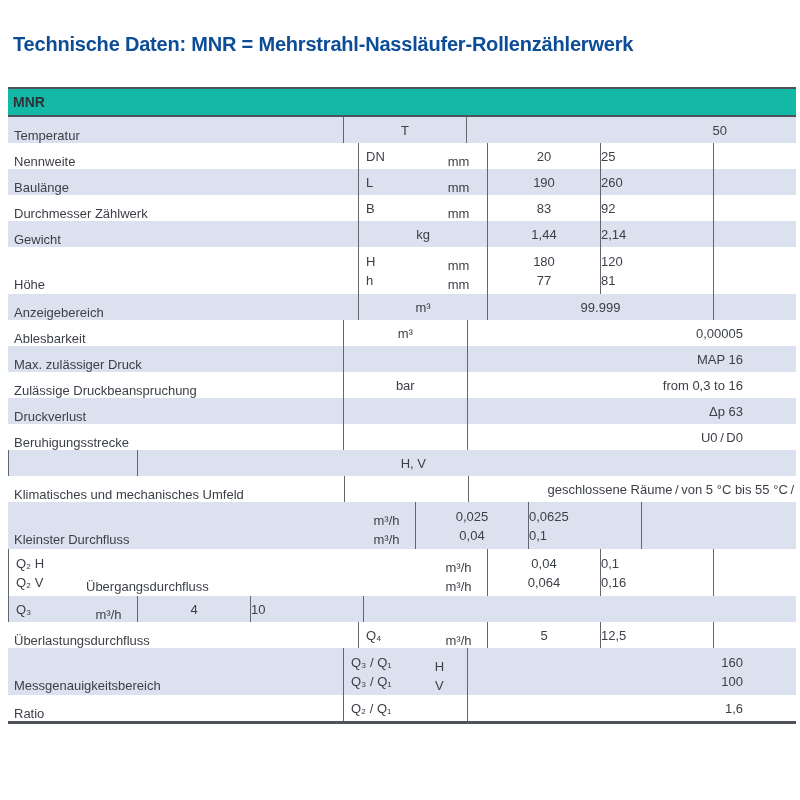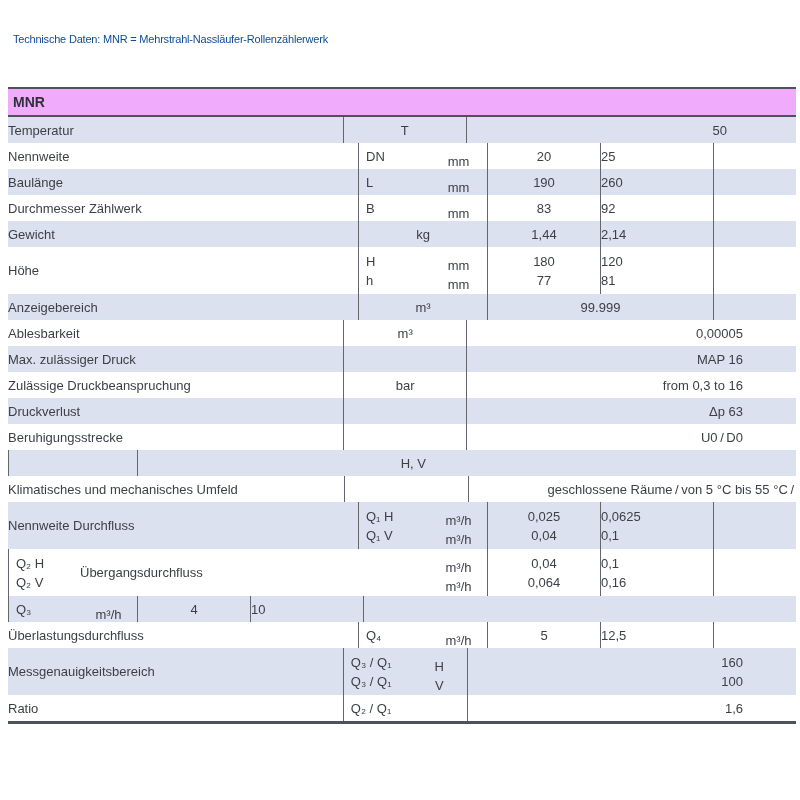--- a/index.html
+++ b/index.html
@@ -3,45 +3,45 @@
 <meta charset="utf-8">
 <style>
   html,body{margin:0;padding:0;background:#e9e9e9;}
   .page{
     position:relative;width:800px;height:800px;background:#ffffff;
     font-family:"Liberation Sans","DejaVu Sans",sans-serif;
     color:#3b3f46;overflow:hidden;margin:0 auto;
   }
   .title{
     position:absolute;left:13px;top:33px;width:770px;
-    font-size:11px;font-weight:normal;color:#0d4c97;letter-spacing:-0.2px;
+    font-size:20px;font-weight:bold;color:#0d4c97;letter-spacing:-0.2px;
   }
   .tablewrap{
     position:absolute;left:8px;top:87px;width:788px;
   }
   .tborder{height:0;border-top:2px solid #4e525a;}
   .tborder.bottom{border-top-width:3px;}
   .mnr-row{
-    height:26px;line-height:26px;background:#f0abfc;
+    height:26px;line-height:26px;background:#14b8a6;
     font-size:14px;font-weight:bold;color:#2e3238;padding-left:5px;
     box-sizing:border-box;
   }
   .tbody{width:100%;}
   .row{display:flex;align-items:stretch;box-sizing:border-box;}
   .row.h1{height:26px;}
   .row.h2{height:47px;}
   .tbody .row:nth-child(odd){background:#dbe1ee;}
   .tbody .row:nth-child(even){background:#ffffff;}
   .cell{
     box-sizing:border-box;display:flex;flex-direction:column;justify-content:center;
     font-size:13px;color:#3b3f46;overflow:hidden;
   }
   .ln{line-height:19px;white-space:nowrap;}
   .h1 .ln{line-height:15px;}
-  .c-label{width:350px;}
+  .c-label{width:350px;padding-left:6px;justify-content:flex-end;}
   .c-sym{width:72px;padding-left:7px;border-left:1.5px solid #63666c;}
   .c-unit{width:57px;text-align:center;justify-content:flex-end;}
   .c-symu{width:129px;text-align:center;border-left:1.5px solid #63666c;}
   .c-v1{width:113px;text-align:center;border-left:1.5px solid #63666c;}
   .c-v2{width:113px;text-align:left;}
   .c-v2.b{border-left:1.5px solid #63666c;}
   .c-v3{width:83px;}
   .c-v3.b{border-left:1.5px solid #63666c;}
   .c-vmerge{width:226px;text-align:center;border-left:1.5px solid #63666c;}
   .c-span{width:342px;text-align:right;padding-right:53px;border-left:1.5px solid #63666c;}
@@ -249,25 +249,21 @@
             <div class="ln">Klimatisches und mechanisches Umfeld</div>
           </div>
         <div class="cell c-symu"></div>
         <div class="cell c-span edge">
             <div class="ln">geschlossene Räume / von 5 °C bis 55 °C /</div>
           </div>
       </div>
 
       <div class="row h2">
         <div class="cell c-label">
-            <div class="ln">Nennweite Durchfluss</div>
-          </div>
-        <div class="cell c-sym">
-            <div class="ln">Q₁ H</div>
-            <div class="ln">Q₁ V</div>
+            <div class="ln">Kleinster Durchfluss</div>
           </div>
         <div class="cell c-unit">
             <div class="ln">m³/h</div>
             <div class="ln">m³/h</div>
           </div>
         <div class="cell c-v1">
             <div class="ln">0,025</div>
             <div class="ln">0,04</div>
           </div>
         <div class="cell c-v2 b">

